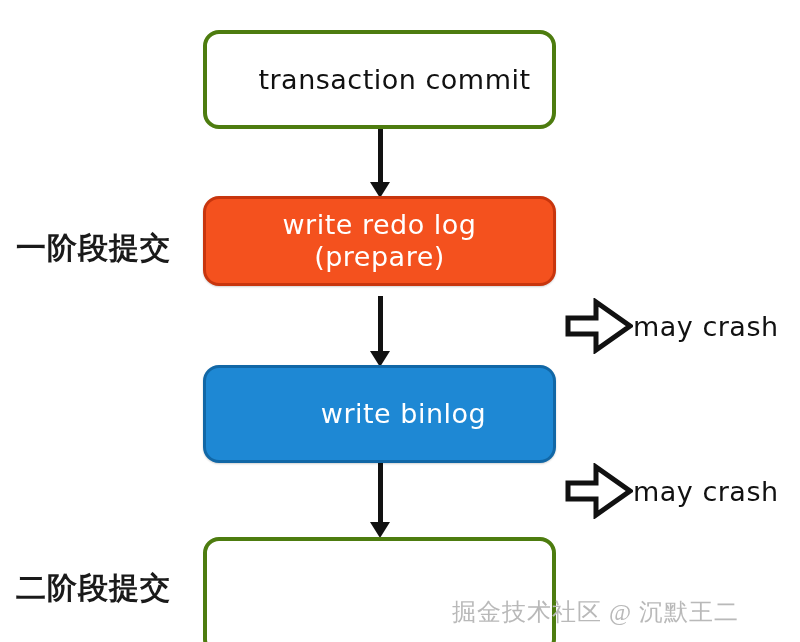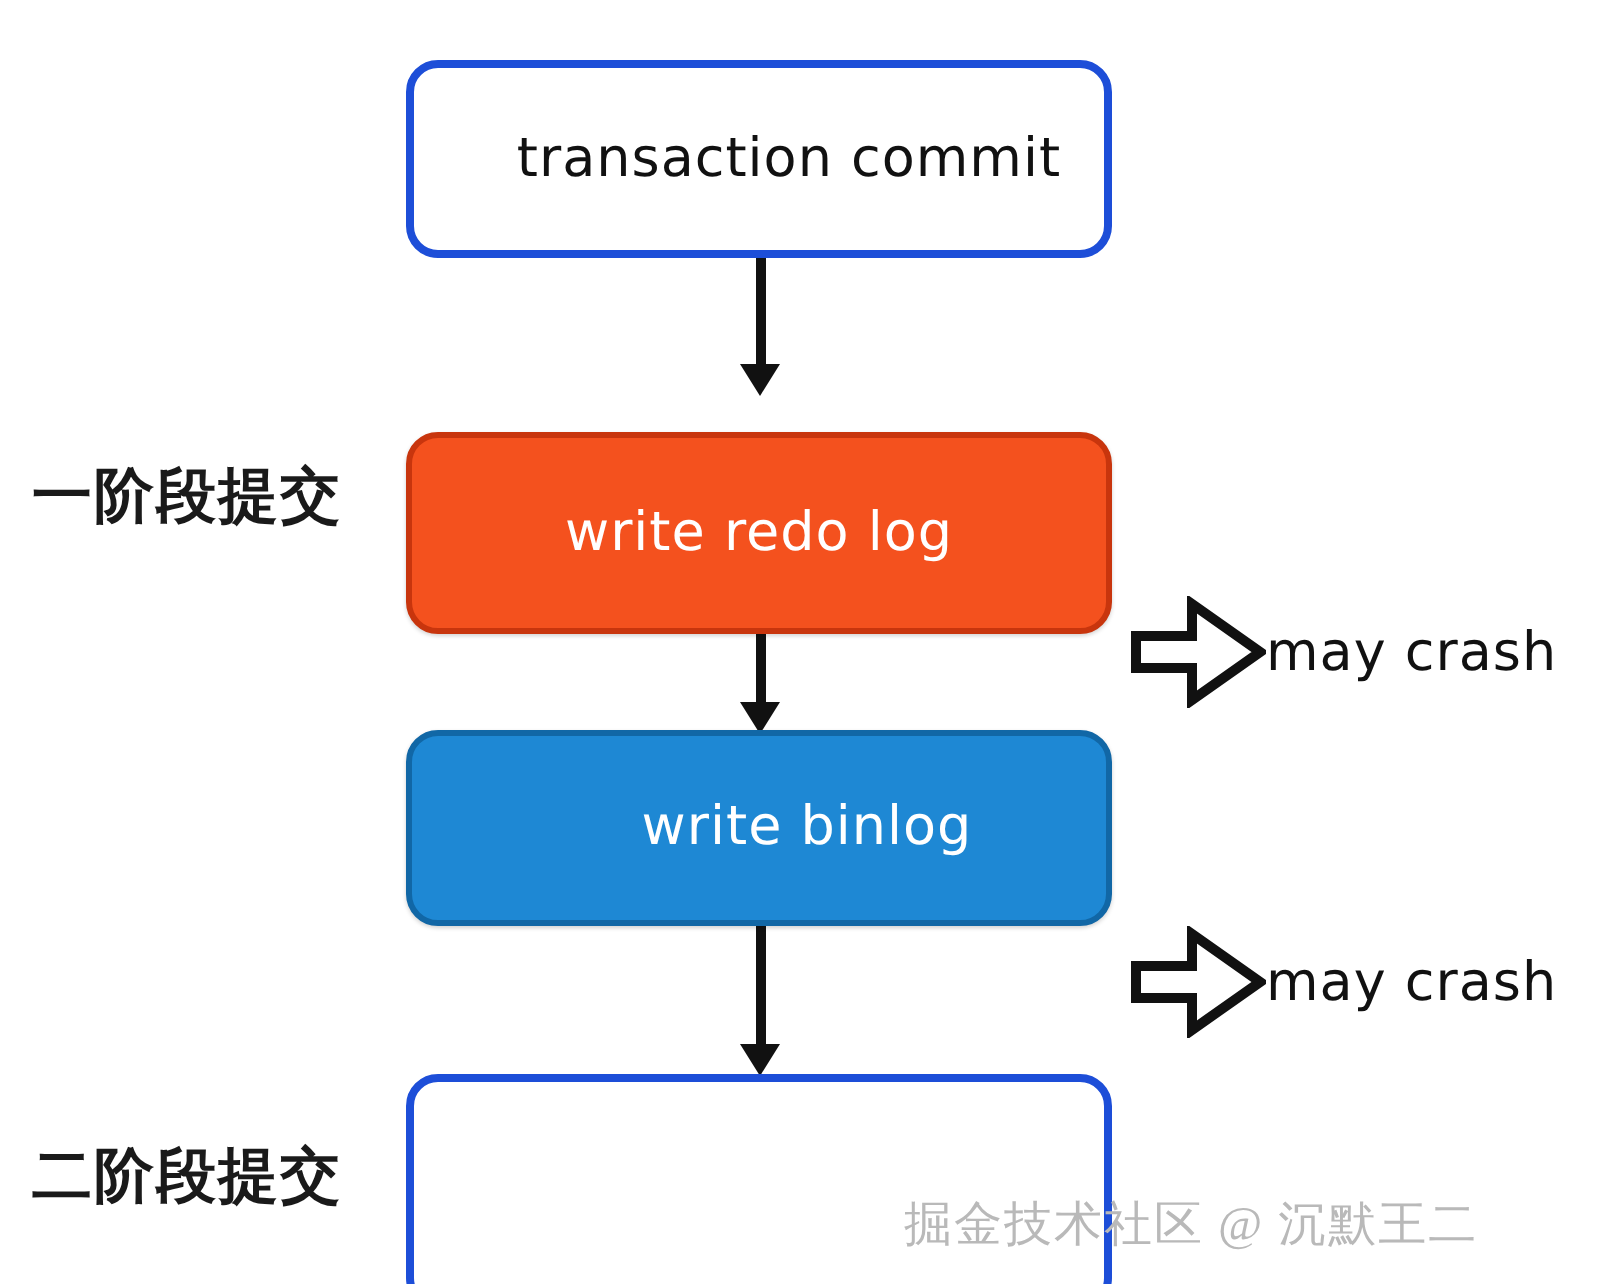--- a/index.html
+++ b/index.html
@@ -33,21 +33,21 @@
     z-index: 3;
   }
   .node .line1,
   .node .line2 {
     display: block;
     white-space: nowrap;
   }
 
   .node-plain {
     background: #ffffff;
-    border: 4px solid #1d4ed8;
+    border: 4px solid #4d7c0f;
     color: #111111;
     font-size: 27px;
     letter-spacing: 0.5px;
     padding-left: 30px;
   }
   .node-redo {
     background: #f4511e;
     border: 3px solid #c8350d;
     color: #ffffff;
     font-size: 27px;
@@ -57,21 +57,21 @@
   .node-binlog {
     background: #1e88d4;
     border: 3px solid #1167a6;
     color: #ffffff;
     font-size: 27px;
     letter-spacing: 0.5px;
     box-shadow: 0 1px 2px rgba(0,0,0,0.18);
   }
 
   #node-commit      { left: 203px; top: 30px;  width: 353px; height: 99px; }
-  #node-redo        { left: 203px; top: 196px; width: 353px; height: 101px; margin-top: 20px; }
+  #node-redo        { left: 203px; top: 196px; width: 353px; height: 90px; }
   #node-binlog      { left: 203px; top: 365px; width: 353px; height: 98px; padding-left: 48px; }
   #node-committed   { left: 203px; top: 537px; width: 353px; height: 118px; }
 
   
   .cjk {
     font-family: "DejaVu Sans", "Liberation Sans", sans-serif;
     font-size: 28px;
   }
 
   
@@ -170,20 +170,21 @@
     <span class="line1">transaction commit</span>
   </div>
 
   <div class="connector" id="conn-1">
     <div class="shaft"></div>
     <div class="head"></div>
   </div>
 
   <div class="node node-redo" id="node-redo">
     <span class="line1">write redo log</span>
+    <span class="line2">(prepare)</span>
   </div>
 
   <div class="connector" id="conn-2">
     <div class="shaft"></div>
     <div class="head"></div>
   </div>
 
   <div class="node node-binlog" id="node-binlog">
     <span class="line1">write binlog</span>
   </div>

